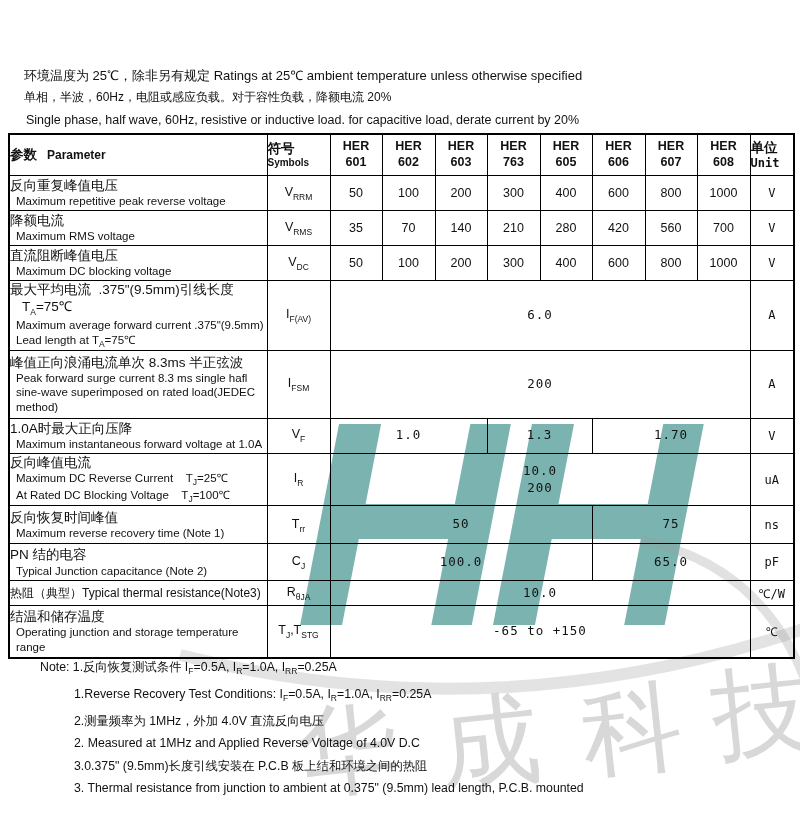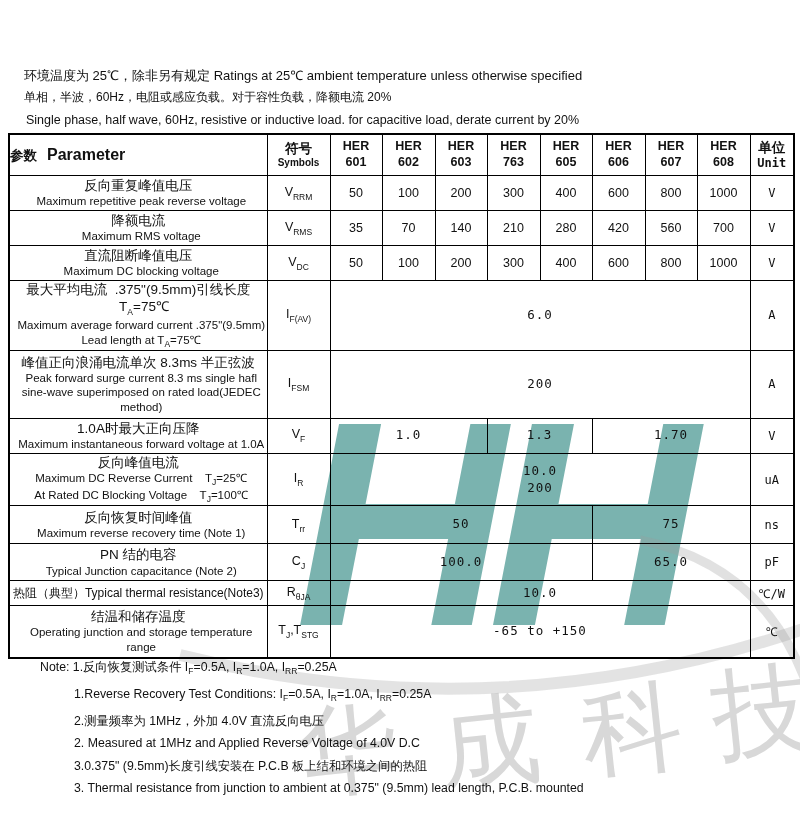--- a/index.html
+++ b/index.html
@@ -58,28 +58,28 @@
   }
   .spec th, .spec td {
     border:1px solid #000;
     padding:0;
     vertical-align:middle;
     overflow:hidden;
     background:transparent;
   }
   .spec thead th { height:40px; font-weight:bold; }
   .param-head { text-align:left; padding-left:8px; font-size:13.5px; }
-  .param-head .he { font-size:16px; padding-left:10px; }
-  .head-2l div { text-align:center; line-height:1.2; }
+  .param-head .he { font-size:12px; padding-left:10px; }
+  .head-2l div { text-align:left; line-height:1.2; }
   .head-zh { font-size:13.5px; }
   .head-en { font-size:10px; }
   .head-mono { font-family:"DejaVu Sans Mono", monospace; font-size:12px; }
   .model-head div { text-align:center; font-size:12.5px; line-height:1.25; }
 
-  .param-cell { text-align:center; padding:2px 3px 2px 6px;margin-top:36px; }
+  .param-cell { text-align:left; padding:2px 3px 2px 6px;margin-top:36px; }
   .pline { white-space:pre; line-height:1.28; }
   .pline.zh { font-size:13.5px; }
   .pline.zhsm { font-size:12px; }
   .pline.en { font-size:11.5px;padding-left:6px; }
   .pline.ind { padding-left:12px; }
 
   .sym-cell { text-align:center; font-size:12.5px; }
   .val-cell { text-align:center; font-size:12.5px; }
   .val-cell.mono, .unit-cell {
     font-family:"DejaVu Sans Mono", monospace;

